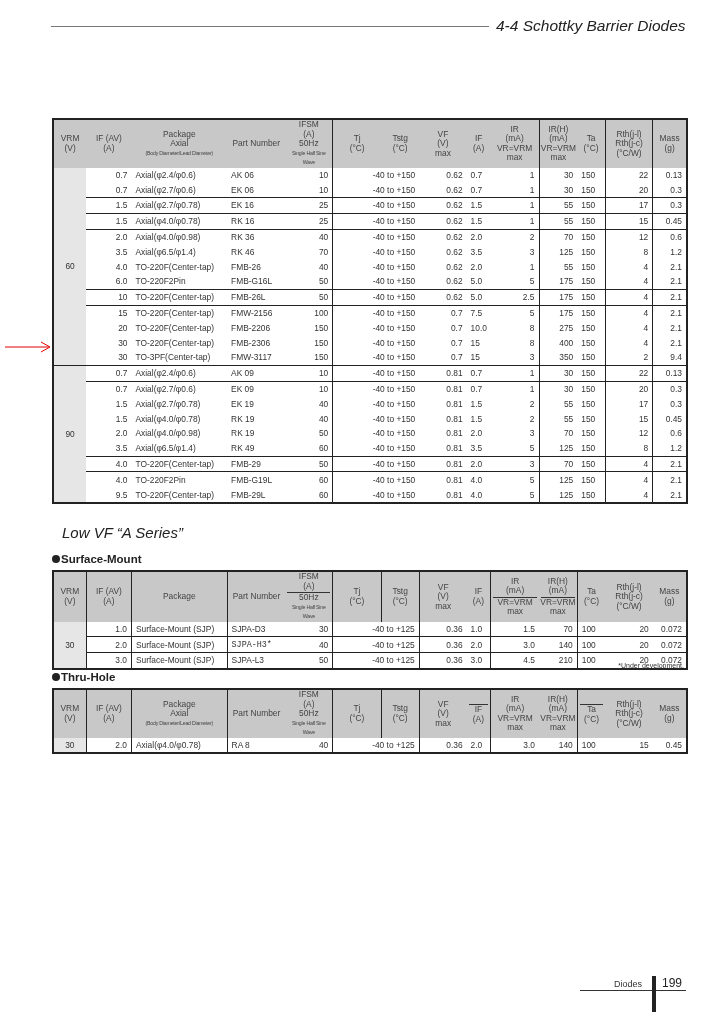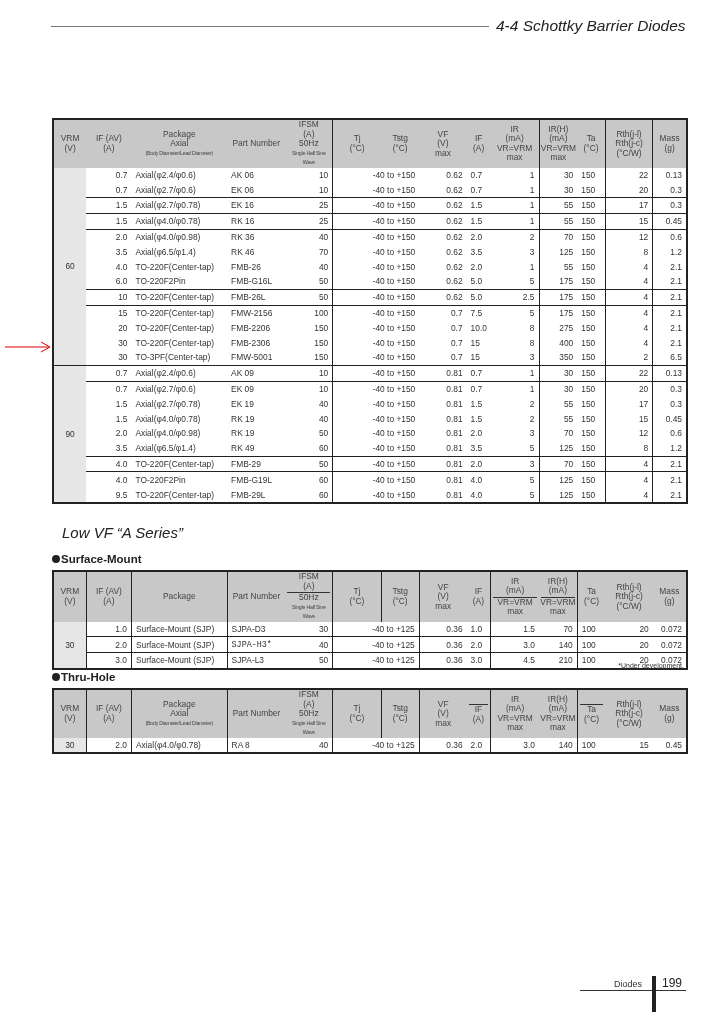--- a/index.html
+++ b/index.html
@@ -255,30 +255,30 @@
         <td class="l">15</td>
         <td class="r">8</td>
         <td class="r" style="border-left: 1px solid rgb(34, 34, 34);">400</td>
         <td class="l">150</td>
         <td class="r" style="border-left: 1px solid rgb(34, 34, 34);">4</td>
         <td class="r" style="border-left: 1px solid rgb(34, 34, 34);">2.1</td>
       </tr>
       <tr>
         <td class="r">30</td>
         <td class="l">TO-3PF(Center-tap)</td>
-        <td class="l">FMW-5001</td>
+        <td class="l">FMW-3117</td>
         <td class="r">150</td>
         <td class="c" colspan="2" style="border-left: 1px solid rgb(34, 34, 34);">-40 to +150</td>
         <td class="r">0.7</td>
         <td class="l">15</td>
         <td class="r">3</td>
         <td class="r" style="border-left: 1px solid rgb(34, 34, 34);">350</td>
         <td class="l">150</td>
         <td class="r" style="border-left: 1px solid rgb(34, 34, 34);">2</td>
-        <td class="r" style="border-left: 1px solid rgb(34, 34, 34);">6.5</td>
+        <td class="r" style="border-left: 1px solid rgb(34, 34, 34);">9.4</td>
       </tr>
       <tr class="bt">
         <td class="v" rowspan="9" style="border-top: 1px solid rgb(34, 34, 34);">90</td>
         <td class="r" style="border-top: 1px solid rgb(34, 34, 34);">0.7</td>
         <td class="l" style="border-top: 1px solid rgb(34, 34, 34);">Axial(φ2.4/φ0.6)</td>
         <td class="l" style="border-top: 1px solid rgb(34, 34, 34);">AK 09</td>
         <td class="r" style="border-top: 1px solid rgb(34, 34, 34);">10</td>
         <td class="c" colspan="2" style="border-left: 1px solid rgb(34, 34, 34); border-top: 1px solid rgb(34, 34, 34);">-40 to +150</td>
         <td class="r" style="border-top: 1px solid rgb(34, 34, 34);">0.81</td>
         <td class="l" style="border-top: 1px solid rgb(34, 34, 34);">0.7</td>

